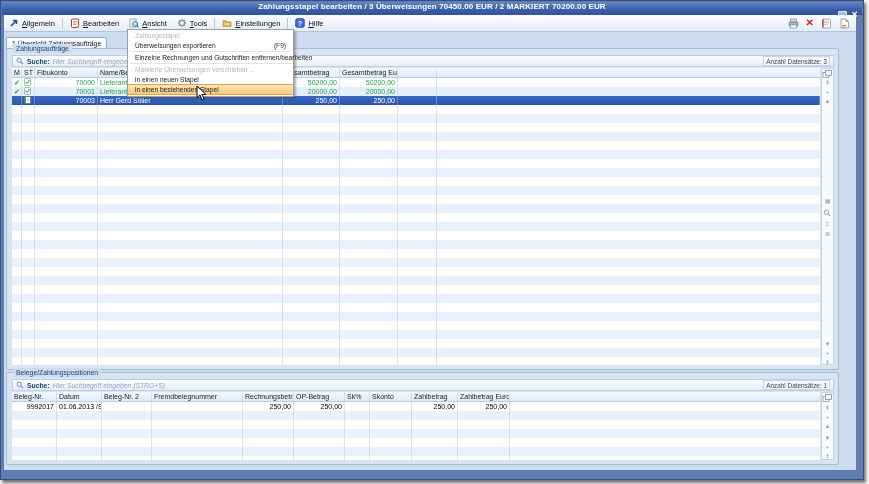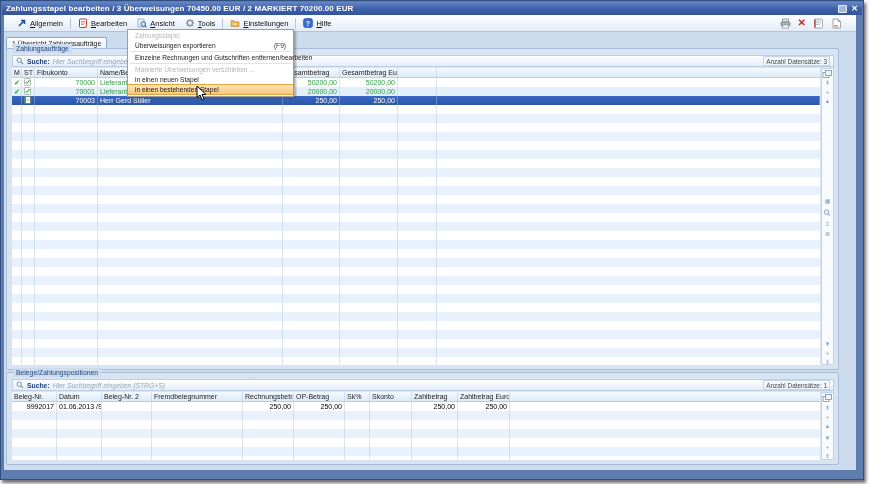--- a/index.html
+++ b/index.html
@@ -1,27 +1,27 @@
 <!DOCTYPE html>
 <html><head>
 <meta charset="utf-8">
 <style>
   *{margin:0;padding:0;box-sizing:border-box;}
   html,body{width:869px;height:484px;}
   body{font-family:"Liberation Sans",sans-serif;background:#fbfbfb;position:relative;overflow:hidden;}
   .screen{position:absolute;inset:0;}
   
   .window{position:absolute;left:0;top:0;width:864px;height:480px;background:#5e7cad;border:1px solid #32507f;box-shadow:2px 3px 3px rgba(40,40,40,.65);}
-  .titlebar{position:absolute;left:1px;top:1px;right:1px;height:13px;background:linear-gradient(180deg,#6486c5,#3d5fa9 55%,#32529c);display:flex;align-items:center;padding:0 4px;}
+  .titlebar{position:absolute;left:1px;top:1px;right:1px;height:13px;background:linear-gradient(180deg,#6486c5,#3d5fa9 55%,#32529c);display:flex;align-items:center;padding:0 4px;flex-direction:column;}
   .title{color:#fff;font-size:8px;font-weight:bold;white-space:nowrap;letter-spacing:.1px;}
   .win-controls{margin-left:auto;display:flex;align-items:center;gap:4px;}
   .win-restore{width:9px;height:8px;background:#9db9e6;border:1px solid #e8f0fb;border-radius:1px;display:inline-block;}
   .win-close{color:#fff;font-size:8px;font-weight:bold;line-height:8px;}
   
-  .menubar{position:absolute;left:3px;top:14px;right:7px;height:17px;background:linear-gradient(180deg,#ffffff,#e2ebf7);border-bottom:1px solid #b3c4da;display:flex;align-items:center;padding:0 8px;}
+  .menubar{position:absolute;left:3px;top:14px;right:7px;height:17px;background:linear-gradient(180deg,#ffffff,#e2ebf7);border-bottom:1px solid #b3c4da;display:flex;align-items:center;padding:0 0;}
   .menu-item{display:flex;align-items:center;gap:3px;font-size:7.5px;color:#111;padding:0 5px;height:14px;cursor:default;}
   .msep{width:1px;height:11px;background:#b9c7da;margin:0 2px;}
   .mbicon{width:10px;height:10px;flex:0 0 auto;}
   .toolbar-right{margin-left:auto;display:flex;align-items:center;gap:7px;padding-right:6px;}
   .tbicon{width:11px;height:11px;}
   .red-x{color:#c22;font-weight:bold;font-size:10px;line-height:10px;}
   
   .client{position:absolute;left:3px;top:31px;right:7px;bottom:9px;background:#ccdbed;}
   .tab{position:absolute;left:2px;top:5px;height:12px;padding:0 5px;background:linear-gradient(180deg,#ffffff,#e9f1fa);border:1px solid #8fa9c9;border-bottom:none;border-radius:2px 2px 0 0;font-size:6.8px;line-height:11px;color:#222;}
   .groupbox{position:absolute;left:2px;width:833px;border:1px solid #a9bcd6;border-radius:2px;background:#d8e4f1;}

